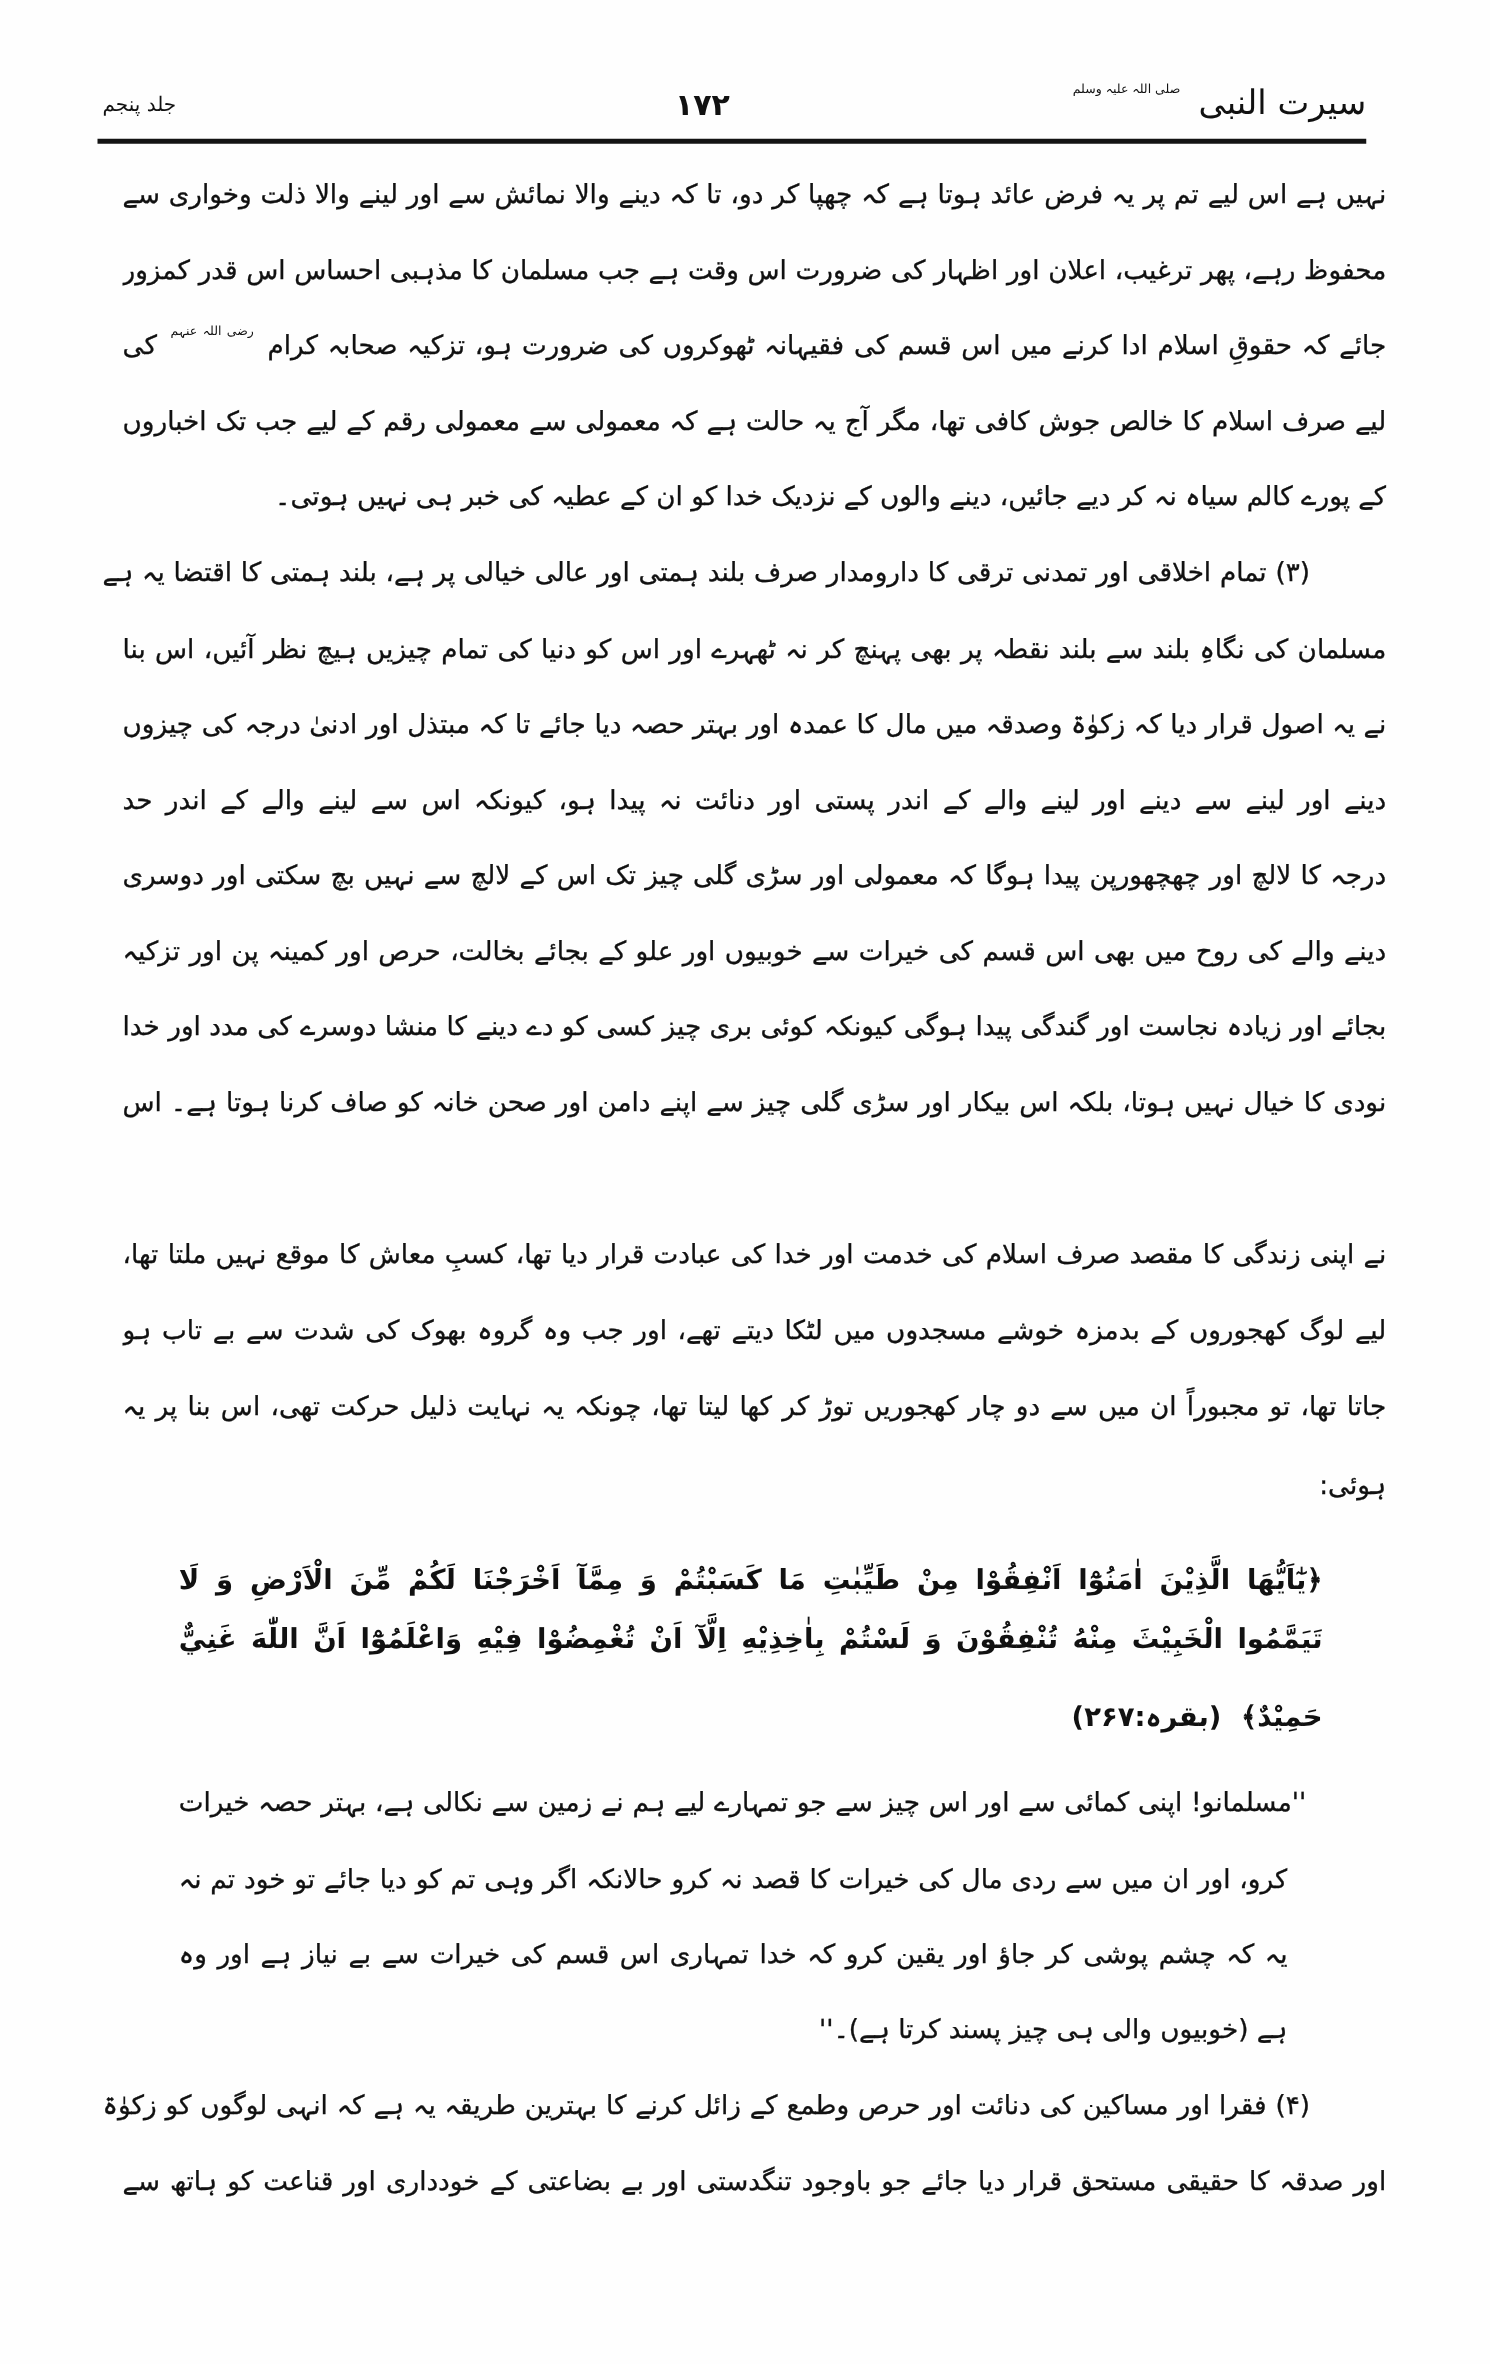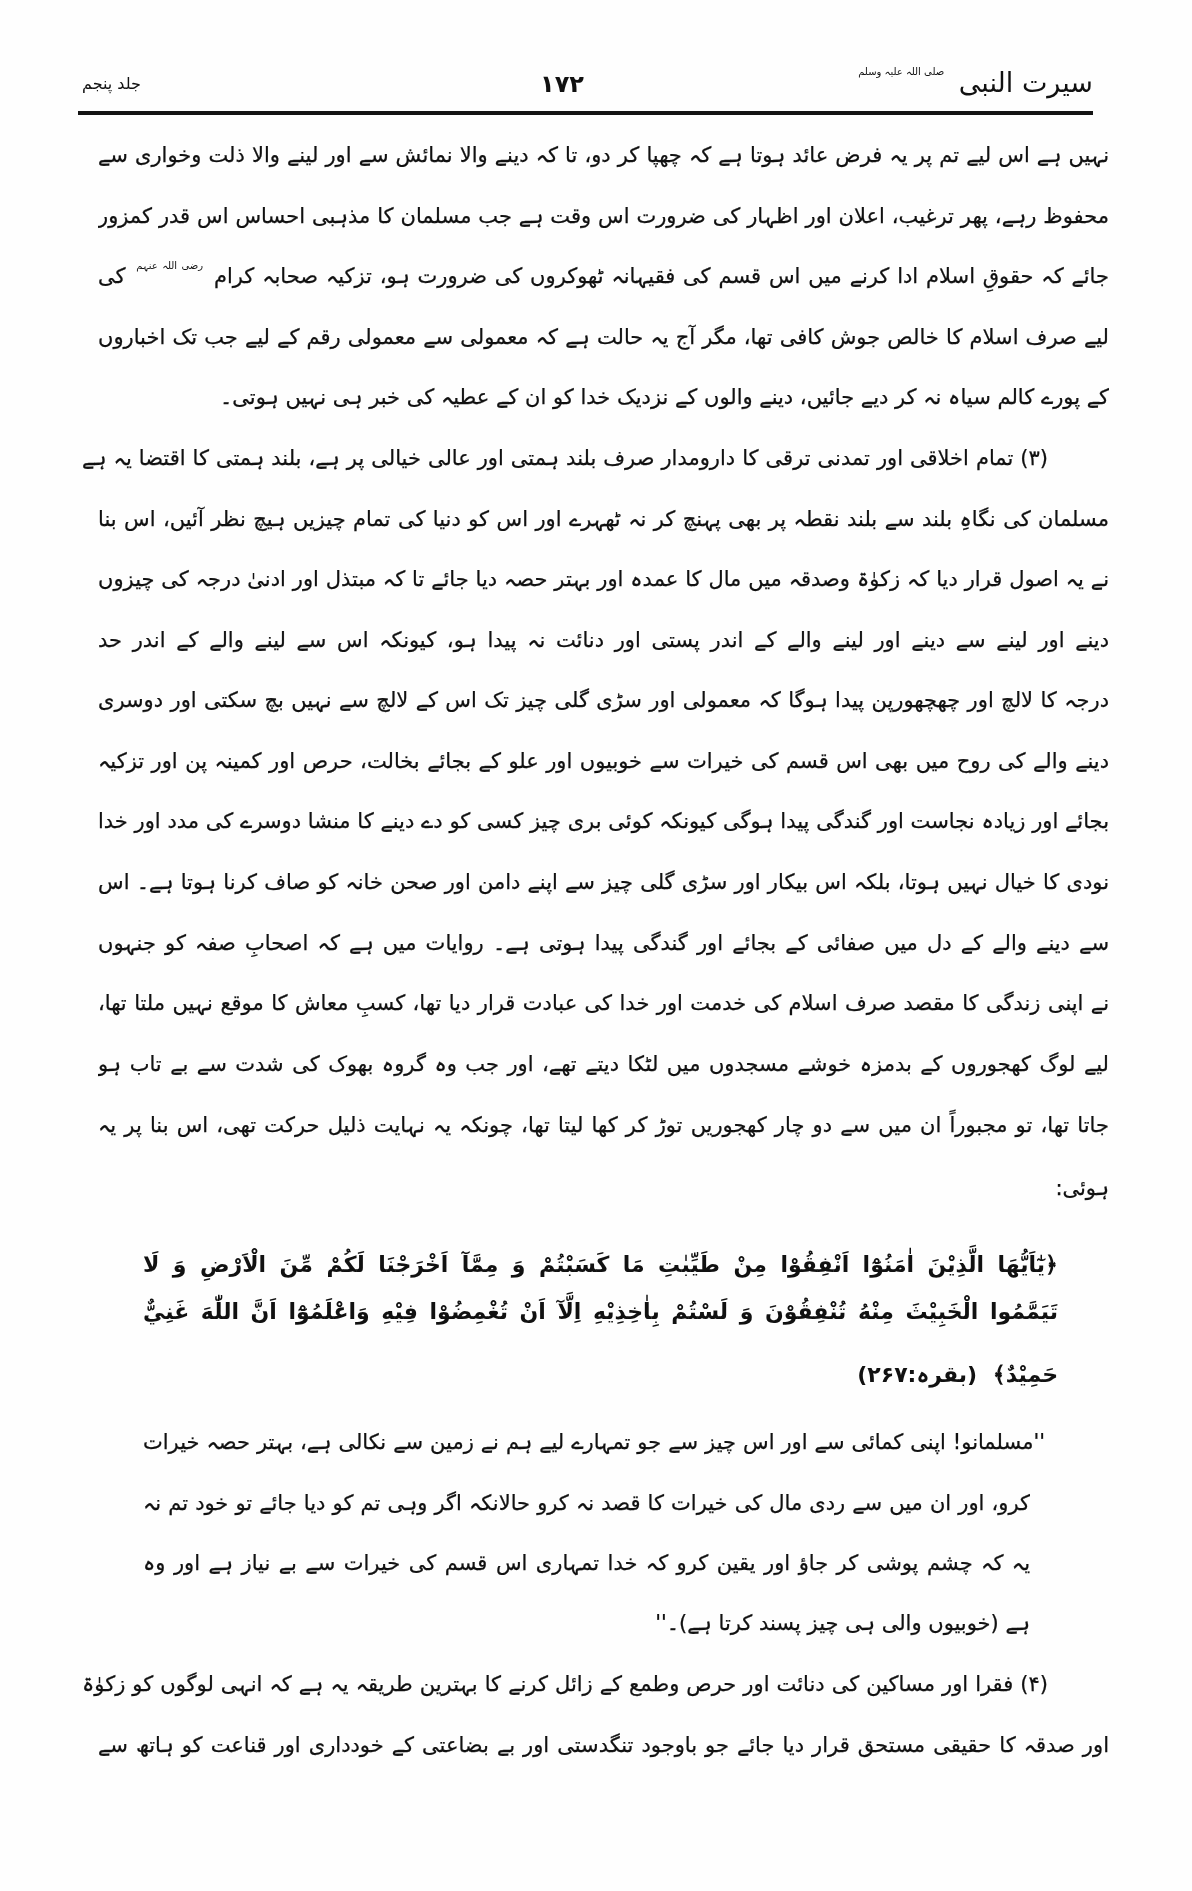--- a/index.html
+++ b/index.html
@@ -73,21 +73,20 @@
   <div class="line full" style="top:312px">لیے صرف اسلام کا خالص جوش کافی تھا، مگر آج یہ حالت ہے کہ معمولی سے معمولی رقم کے لیے جب تک اخباروں</div>
 
   <div class="line indent" style="top:433px">(۳) تمام اخلاقی اور تمدنی ترقی کا دارومدار صرف بلند ہمتی اور عالی خیالی پر ہے، بلند ہمتی کا اقتضا یہ ہے کہ</div>
   <div class="line full" style="top:494px">مسلمان کی نگاہِ بلند سے بلند نقطہ پر بھی پہنچ کر نہ ٹھہرے اور اس کو دنیا کی تمام چیزیں ہیچ نظر آئیں، اس بنا پر اسلام</div>
   <div class="line full" style="top:554px">نے یہ اصول قرار دیا کہ زکوٰۃ وصدقہ میں مال کا عمدہ اور بہتر حصہ دیا جائے تا کہ مبتذل اور ادنیٰ درجہ کی چیزوں کے</div>
   <div class="line full" style="top:615px">دینے اور لینے سے دینے اور لینے والے کے اندر پستی اور دنائت نہ پیدا ہو، کیونکہ اس سے لینے والے کے اندر حد</div>
   <div class="line full" style="top:675px">درجہ کا لالچ اور چھچھورپن پیدا ہوگا کہ معمولی اور سڑی گلی چیز تک اس کے لالچ سے نہیں بچ سکتی اور دوسری طرف</div>
   <div class="line full" style="top:736px">دینے والے کی روح میں بھی اس قسم کی خیرات سے خوبیوں اور علو کے بجائے بخالت، حرص اور کمینہ پن اور تزکیہ کے</div>
   <div class="line full" style="top:796px">بجائے اور زیادہ نجاست اور گندگی پیدا ہوگی کیونکہ کوئی بری چیز کسی کو دے دینے کا منشا دوسرے کی مدد اور خدا کی خوش</div>
   <div class="line full" style="top:857px">نودی کا خیال نہیں ہوتا، بلکہ اس بیکار اور سڑی گلی چیز سے اپنے دامن اور صحن خانہ کو صاف کرنا ہوتا ہے۔ اس لیے اس</div>
-  <div class="line full" style="top:918px">سے دینے والے کے دل میں صفائی کے بجائے اور گندگی پیدا ہوتی ہے۔ روایات میں ہے کہ اصحابِ صفہ کو جنہوں</div>
   <div class="line full" style="top:978px">نے اپنی زندگی کا مقصد صرف اسلام کی خدمت اور خدا کی عبادت قرار دیا تھا، کسبِ معاش کا موقع نہیں ملتا تھا، اس</div>
   <div class="line full" style="top:1039px">لیے لوگ کھجوروں کے بدمزہ خوشے مسجدوں میں لٹکا دیتے تھے، اور جب وہ گروہ بھوک کی شدت سے بے تاب ہو</div>
   <div class="line full" style="top:1100px">جاتا تھا، تو مجبوراً ان میں سے دو چار کھجوریں توڑ کر کھا لیتا تھا، چونکہ یہ نہایت ذلیل حرکت تھی، اس بنا پر یہ آیت نازل</div>
   <div class="line full start" style="top:1163px">ہوئی:</div>
 
   <div class="line verse" style="top:1240px">﴿يٰٓاَيُّهَا الَّذِيْنَ اٰمَنُوْٓا اَنْفِقُوْا مِنْ طَيِّبٰتِ مَا كَسَبْتُمْ وَ مِمَّآ اَخْرَجْنَا لَكُمْ مِّنَ الْاَرْضِ وَ لَا</div>
   <div class="line verse" style="top:1287px">تَيَمَّمُوا الْخَبِيْثَ مِنْهُ تُنْفِقُوْنَ وَ لَسْتُمْ بِاٰخِذِيْهِ اِلَّآ اَنْ تُغْمِضُوْا فِيْهِ وَاعْلَمُوْٓا اَنَّ اللّٰهَ غَنِيٌّ</div>
   <div class="line verse start" style="top:1350px">
     <span>حَمِيْدٌ﴾</span>
     <span class="verse-ref">(بقرہ:۲۶۷)</span>

